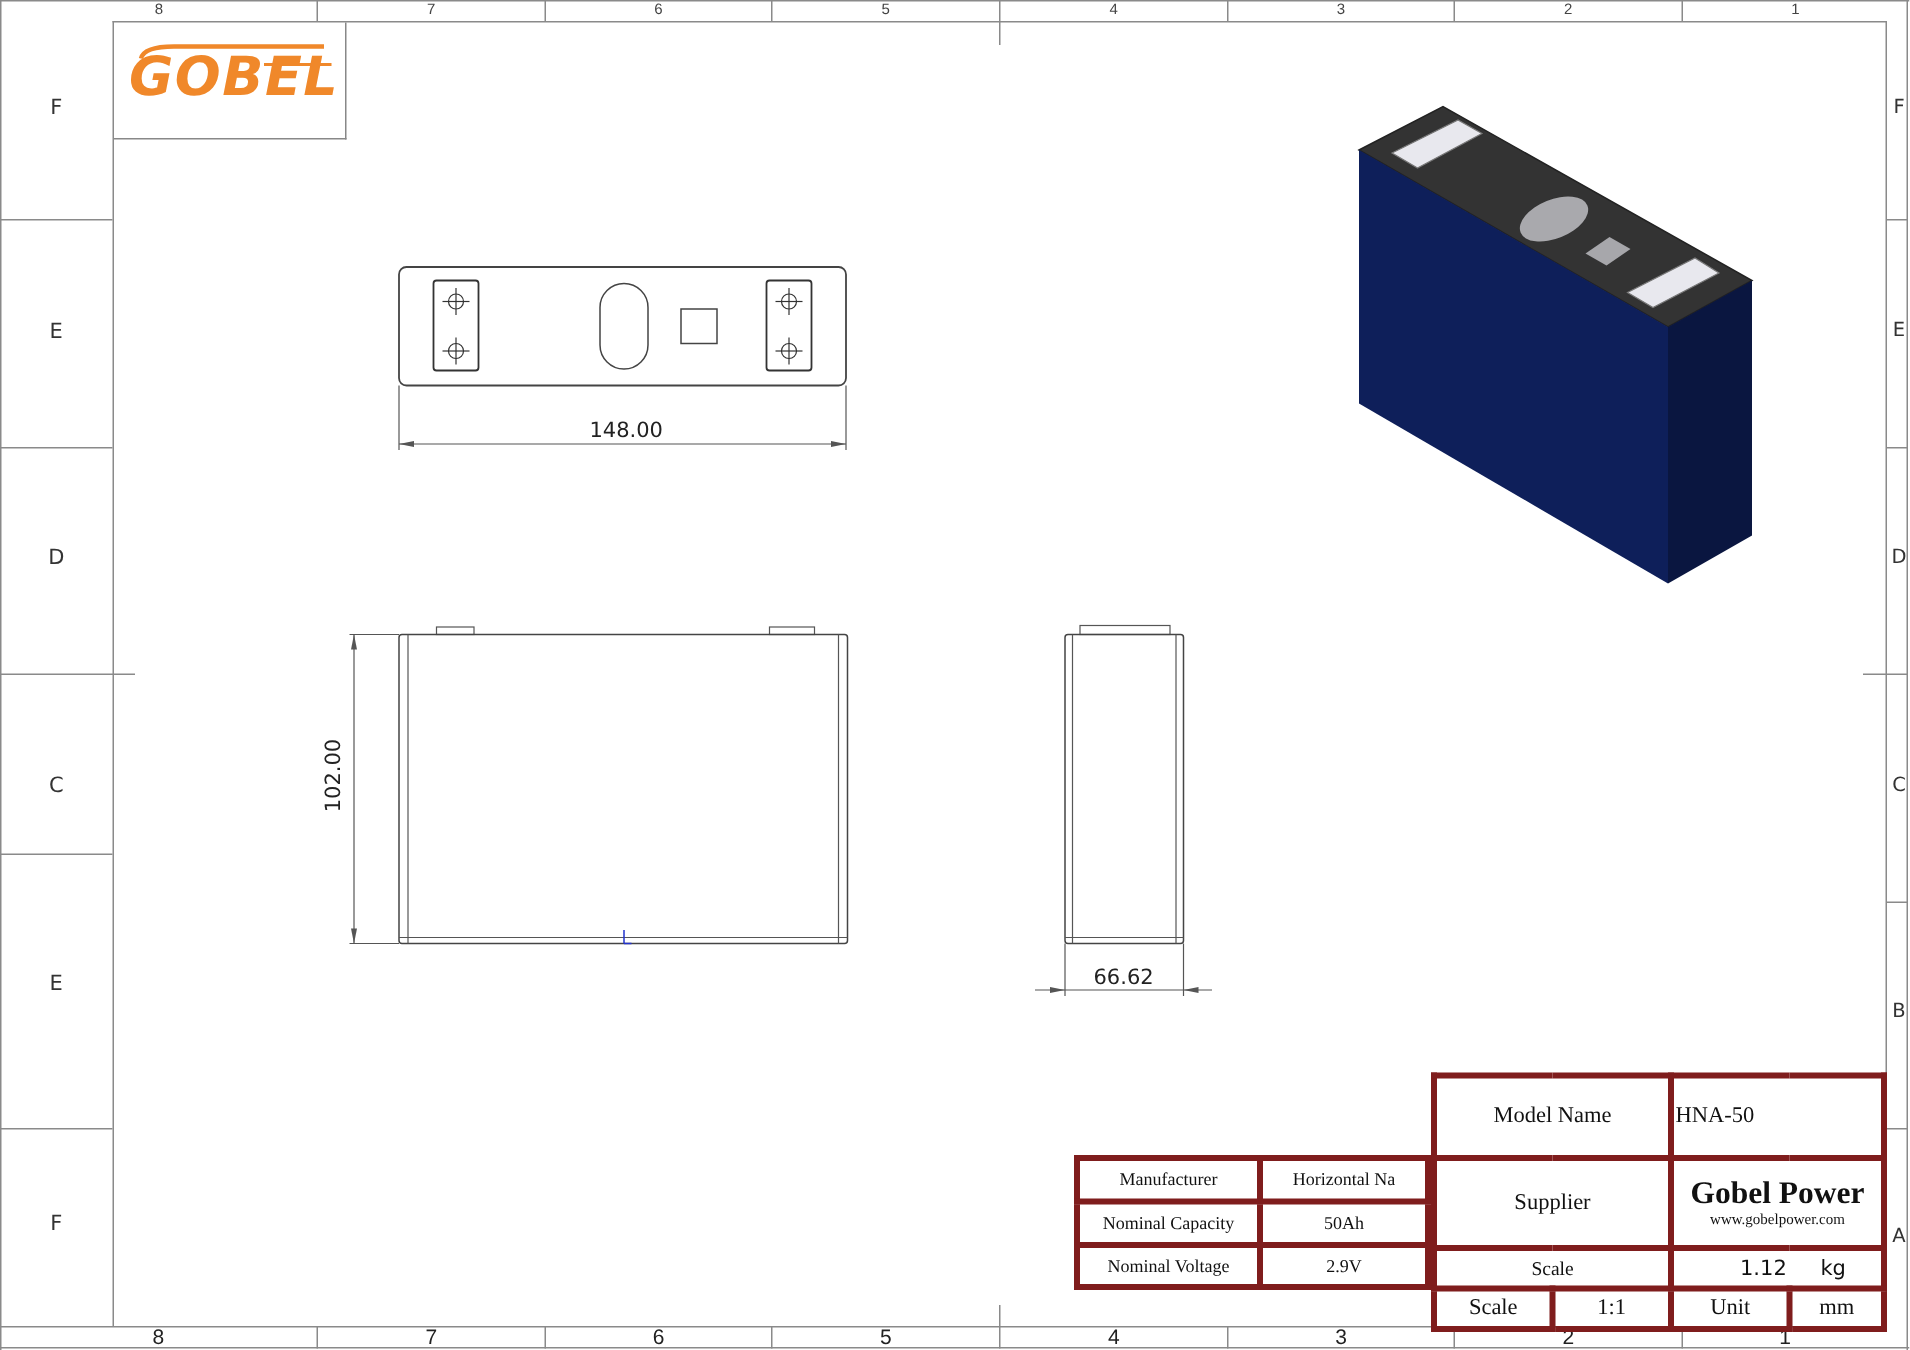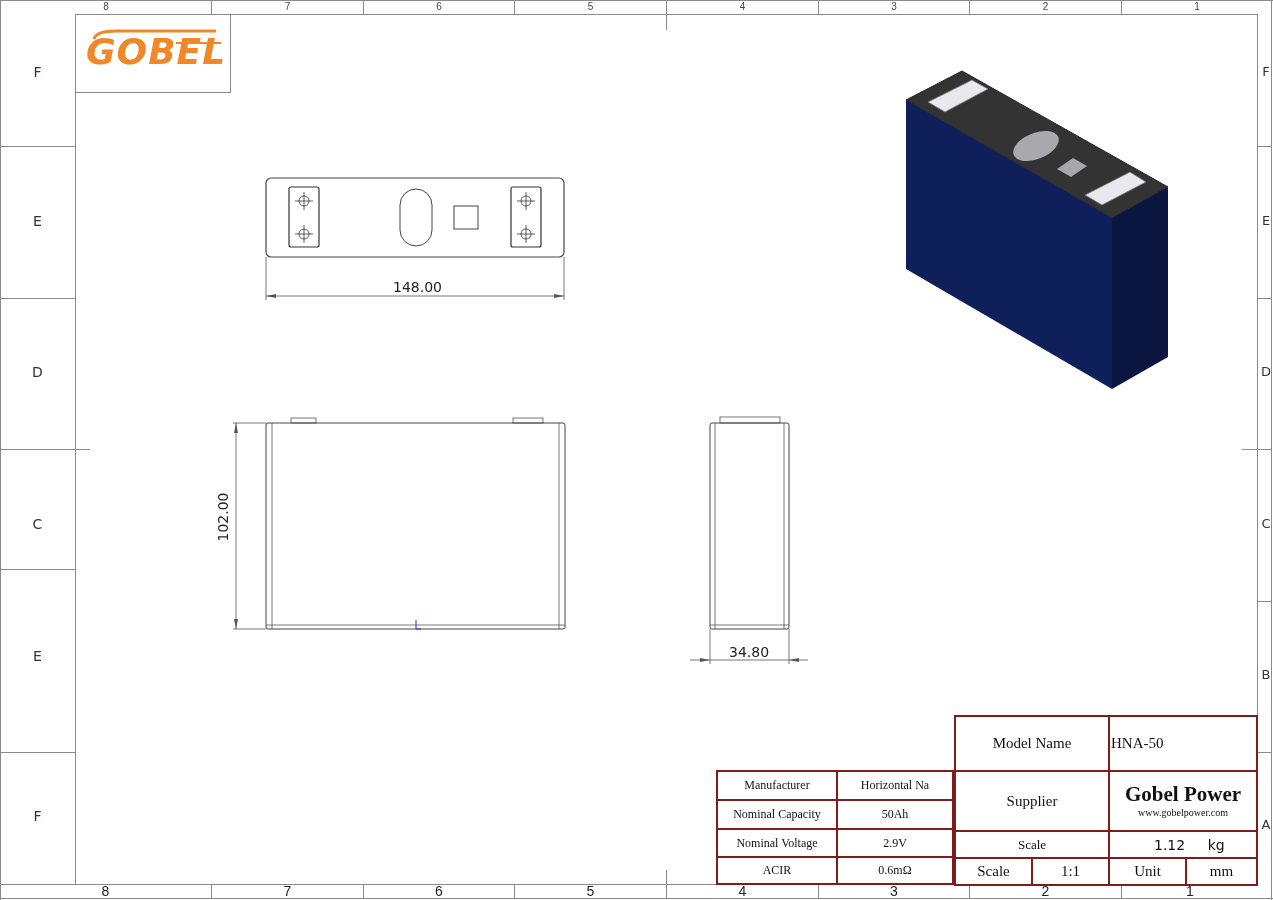--- a/index.html
+++ b/index.html
@@ -6,21 +6,21 @@
   body{width:1273px;height:900px;position:relative;overflow:hidden;font-family:"DejaVu Sans",sans-serif;color:#222;}
   .line{position:absolute;background:#8a8a8a;}
   .zone-top,.zone-bot{position:absolute;height:14px;font-size:10px;color:#444;text-align:center;line-height:14px;font-family:"Liberation Sans",sans-serif;}
   .zone-bot{font-size:14px;color:#222;height:15px;line-height:15px;}
   .zone-side{position:absolute;width:75px;text-align:center;font-size:14px;color:#333;font-family:"DejaVu Sans",sans-serif;}
   .zone-right{position:absolute;width:16px;text-align:center;font-size:13px;color:#333;font-family:"DejaVu Sans",sans-serif;}
   .logo{position:absolute;left:76px;top:15px;width:155px;height:78px;border:1px solid #888;border-top:none;border-left:none;box-sizing:border-box;}
   .logo-text{position:absolute;left:10px;top:16px;font-family:"DejaVu Sans",sans-serif;font-weight:bold;font-size:36px;color:#f0882a;letter-spacing:1px;font-style:italic;}
   .dim{position:absolute;font-family:"DejaVu Sans",sans-serif;font-size:14px;color:#222;}
   .tb{position:absolute;border-collapse:collapse;font-family:"Liberation Serif",serif;}
-  .tb td{border:2px solid #7f1d1d;text-align:center;padding:0;color:#111;}
+  .tb td{border:4px solid #7f1d1d;text-align:center;padding:0;color:#111;}
   svg{position:absolute;overflow:visible;}
 </style>
 </head>
 <body>
 
 <div class="line" style="left:0;top:0;width:1273px;height:1px;"></div>
 <div class="line" style="left:0;top:898px;width:1273px;height:1px;"></div>
 <div class="line" style="left:0;top:0;width:1px;height:900px;"></div>
 <div class="line" style="left:1271px;top:0;width:1px;height:900px;"></div>
 
@@ -147,21 +147,21 @@
   <rect x="20" y="13" width="79" height="206" rx="2" fill="none" stroke="#444" stroke-width="1"></rect>
   <line x1="25" y1="13" x2="25" y2="219" stroke="#555" stroke-width="0.8"></line>
   <line x1="94" y1="13" x2="94" y2="219" stroke="#555" stroke-width="0.8"></line>
   <line x1="20" y1="215" x2="99" y2="215" stroke="#555" stroke-width="0.8"></line>
   <line x1="20" y1="219" x2="20" y2="254" stroke="#555" stroke-width="0.8"></line>
   <line x1="99" y1="219" x2="99" y2="254" stroke="#555" stroke-width="0.8"></line>
   <line x1="0" y1="250" x2="118" y2="250" stroke="#555" stroke-width="0.8"></line>
   <polygon points="20,250 10,248 10,252" fill="#555"></polygon>
   <polygon points="99,250 109,248 109,252" fill="#555"></polygon>
 </svg>
-<div class="dim" style="left:729px;top:644px;">34.80</div>
+<div class="dim" style="left:729px;top:644px;">66.62</div>
 
 <svg width="290" height="340" style="left:890px;top:60px;">
   <polygon points="16,40 72,11 278,127 222,158" fill="#333" stroke="#222" stroke-width="1"></polygon>
   <polygon points="16,40 222,158 222,329 16,209" fill="#0e1f5a"></polygon>
   <polygon points="222,158 278,127 278,297 222,329" fill="#0a1640"></polygon>
   <polygon points="38,42 82,20 98,29 55,52" fill="#e8e8ee" stroke="#777" stroke-width="0.8"></polygon>
   <polygon points="195,135 240,112 256,122 212,145" fill="#e8e8ee" stroke="#777" stroke-width="0.8"></polygon>
   <ellipse cx="146" cy="86" rx="24" ry="13" transform="rotate(-22 146 86)" fill="#a9a9ad"></ellipse>
   <polygon points="167,109 183,98 197,106 181,117" fill="#a7a7ab"></polygon>
 </svg>
@@ -173,24 +173,20 @@
     <td>Horizontal Na</td>
   </tr>
   <tr style="height:29px;">
     <td>Nominal Capacity</td>
     <td>50Ah</td>
   </tr>
   <tr style="height:28px;">
     <td>Nominal Voltage</td>
     <td>2.9V</td>
   </tr>
-  <tr style="height:27px;">
-    <td>ACIR</td>
-    <td>0.6mΩ</td>
-  </tr>
 </tbody>
   </table>
 
 <table class="tb" style="left:954px;top:715px;width:304px;font-size:15px;">
   <tbody>
       <tr style="height:55px;">
     <td colspan="2" style="width:151px;">Model Name</td>
     <td colspan="2" style="text-align:left;padding-left:1px;">HNA-50</td>
   </tr>
   <tr style="height:60px;">

